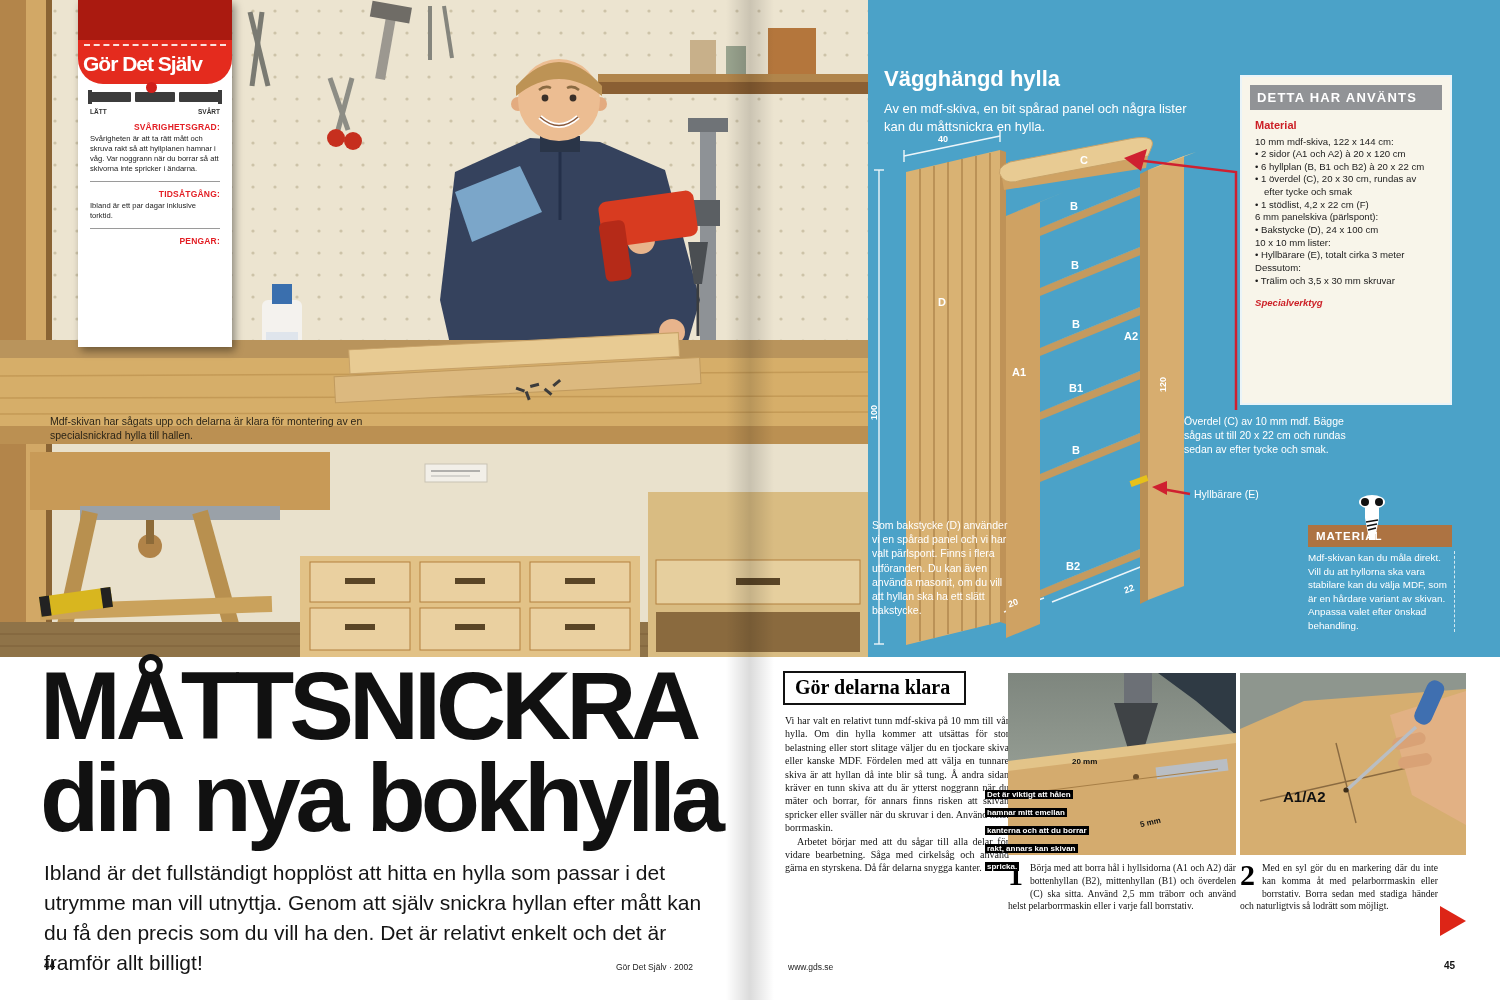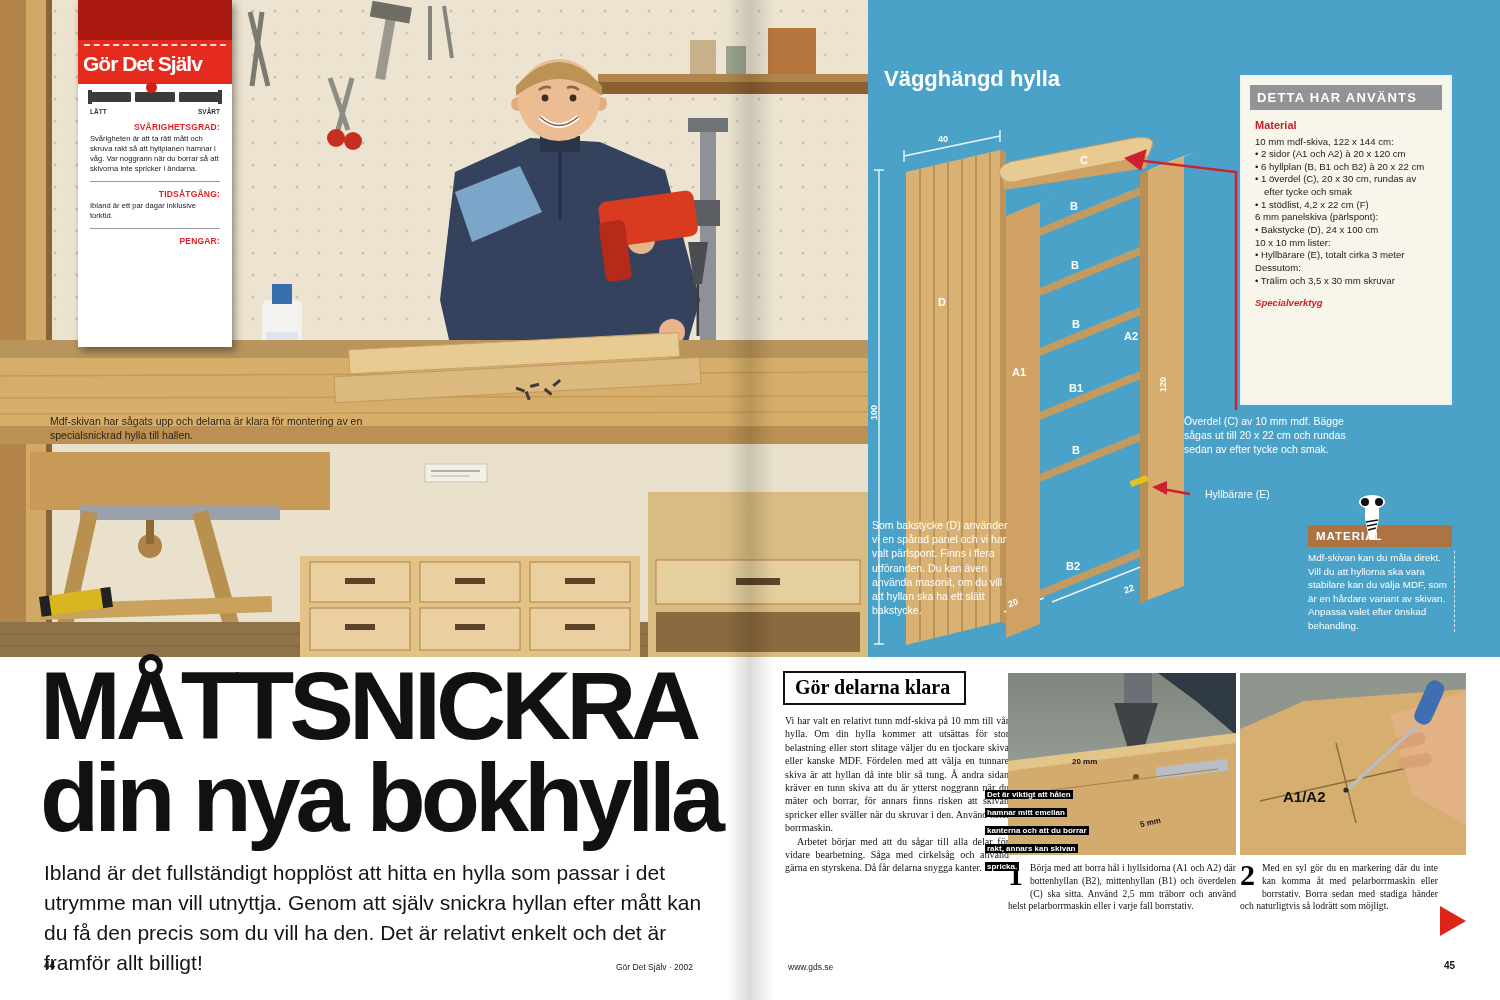--- a/index.html
+++ b/index.html
@@ -6,21 +6,21 @@
   #spread{position:relative;width:1500px;height:1000px;background:#ffffff;overflow:hidden;
           font-family:"Liberation Sans",sans-serif;}
   .abs{position:absolute;}
   
   #teal{left:868px;top:0;width:632px;height:657px;background:#4ba2c8;}
   #gutter{left:726px;top:0;width:48px;height:1000px;z-index:40;pointer-events:none;
           background:linear-gradient(to right,rgba(0,0,0,0),rgba(0,0,0,.14),rgba(0,0,0,0));}
   
   #logobox{left:78px;top:0;width:154px;height:347px;background:#fff;z-index:30;
            box-shadow:3px 4px 8px rgba(0,0,0,.4);}
-  #logored{position:absolute;left:0;top:0;width:154px;height:84px;background:#e42b1e;}
+  #logored{position:absolute;left:0;top:0;width:154px;height:84px;background:#e42b1e;border-radius:25px;}
   #logodark{position:absolute;left:0;top:0;width:154px;height:40px;background:#aa1a10;}
   #logodash{position:absolute;left:6px;top:44px;width:142px;border-top:2px dashed rgba(255,255,255,.85);}
   #logotitle{position:absolute;left:5px;top:52px;width:146px;color:#fff;font-weight:bold;
              font-size:21px;letter-spacing:-1px;}
   .meterbar{position:absolute;top:92px;left:12px;width:130px;height:10px;display:flex;gap:4px;}
   .meterseg{flex:1;background:#3c3c3c;border-radius:1px;}
   .metertick{position:absolute;top:90px;width:4px;height:14px;background:#3c3c3c;}
   .meterdot{position:absolute;left:68px;top:82px;width:11px;height:11px;border-radius:50%;background:#d01f1a;}
   .scalelab{position:absolute;top:108px;font-size:6.5px;font-weight:bold;color:#333;}
   .lsec-h{color:#e31e24;font-weight:bold;font-size:8.5px;letter-spacing:.2px;margin:0 0 2px 0;text-align:right;}
@@ -249,20 +249,21 @@
       <div class="lsec-div"></div>
       <p class="lsec-h">TIDSÅTGÅNG:</p>
       <p class="lsec-b">Ibland är ett par dagar inklusive torktid.</p>
       <div class="lsec-div"></div>
       <p class="lsec-h">PENGAR:</p>
     </div>
   </div>
 
   <div class="abs" id="teal"></div>
   <div class="abs" id="plantitle">Vägghängd hylla</div>
+  <div class="abs" id="planintro">Av en mdf-skiva, en bit spårad panel och några lister kan du måttsnickra en hylla.</div>
 
   <svg class="abs" style="left:868px;top:125px;" width="380" height="530" viewBox="868 125 380 530">
 
     <polygon points="906,172 1000,150 1000,622 906,645" fill="#d9b273"></polygon>
     <polygon points="1000,150 1006,152 1006,624 1000,622" fill="#bf9257"></polygon>
     <g stroke="#bb9257" stroke-width="2">
       <line x1="920" y1="169" x2="920" y2="641"></line>
         <line x1="934" y1="166" x2="934" y2="638"></line>
       <line x1="948" y1="162" x2="948" y2="634"></line>
         <line x1="962" y1="159" x2="962" y2="631"></line>
@@ -327,21 +328,21 @@
   <span class="dlabel" style="left:1071px;top:259px;">B</span>
   <span class="dlabel" style="left:1072px;top:318px;">B</span>
   <span class="dlabel" style="left:1069px;top:382px;">B1</span>
   <span class="dlabel" style="left:1072px;top:444px;">B</span>
   <span class="dlabel" style="left:1066px;top:560px;">B2</span>
   <span class="ddim" style="left:938px;top:134px;">40</span>
   <span class="ddim" style="left:869px;top:420px;transform:rotate(-90deg);transform-origin:0 0;">100</span>
   <span class="ddim" style="left:1158px;top:392px;transform:rotate(-90deg);transform-origin:0 0;">120</span>
   <span class="ddim" style="left:1008px;top:598px;transform:rotate(-18deg);">20</span>
   <span class="ddim" style="left:1124px;top:584px;transform:rotate(-18deg);">22</span>
-  <span class="dlabel" style="left:1194px;top:488px;font-weight:normal;font-size:10.5px;margin-left:11px;">Hyllbärare (E)</span>
+  <span class="dlabel" style="left:1194px;top:488px;font-weight:normal;font-size:10.5px;">Hyllbärare (E)</span>
   <div class="dnote" style="left:1184px;top:414px;width:170px;">Överdel (C) av 10 mm mdf. Bägge sågas ut till 20 x 22 cm och rundas sedan av efter tycke och smak.</div>
   <div class="dnote" style="left:872px;top:518px;width:140px;">Som bakstycke (D) använder vi en spårad panel och vi har valt pärlspont. Finns i flera utföranden. Du kan även använda masonit, om du vill att hyllan ska ha ett slätt bakstycke.</div>
 
   <div class="abs" id="matbox">
     <div class="bar">DETTA HAR ANVÄNTS</div>
     <div id="matlist">
       <div class="red">Material</div>
       <div>10 mm mdf-skiva, 122 x 144 cm:</div>
       <div class="it">2 sidor (A1 och A2) à 20 x 120 cm</div>
       <div class="it">6 hyllplan (B, B1 och B2) à 20 x 22 cm</div>

